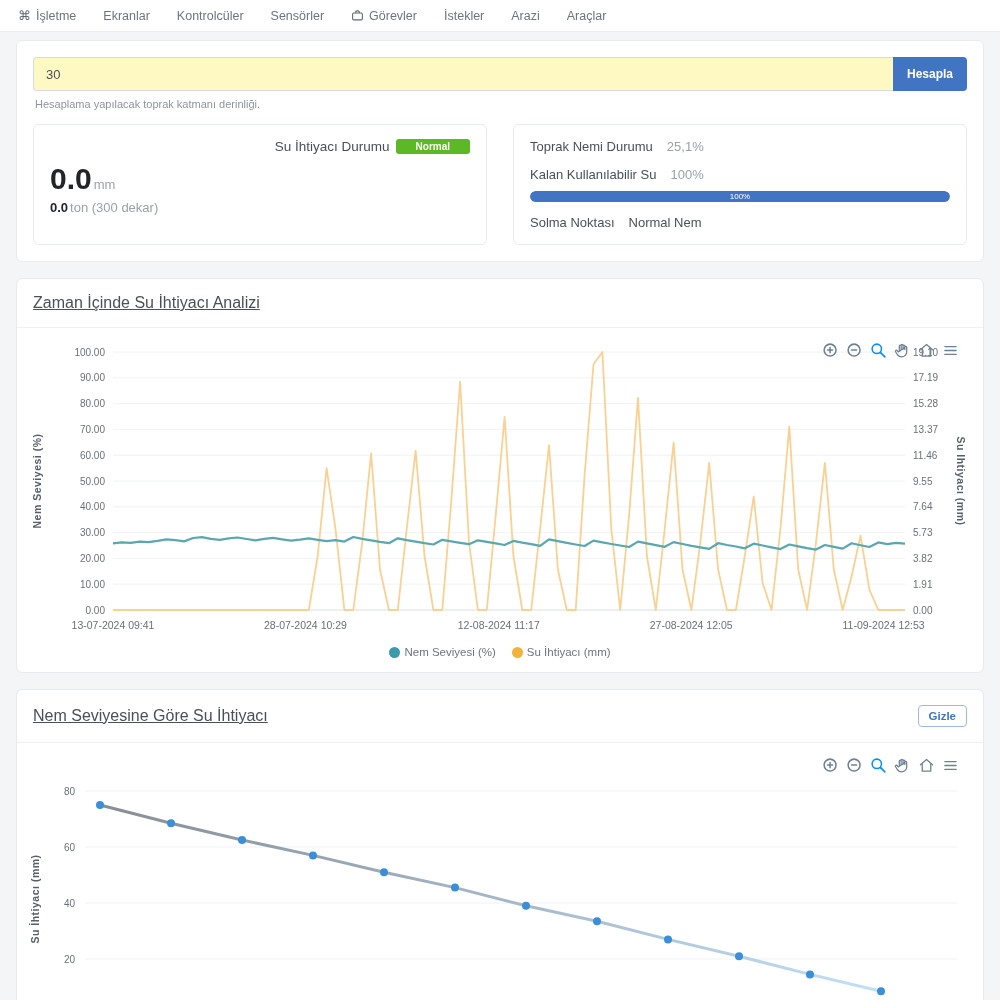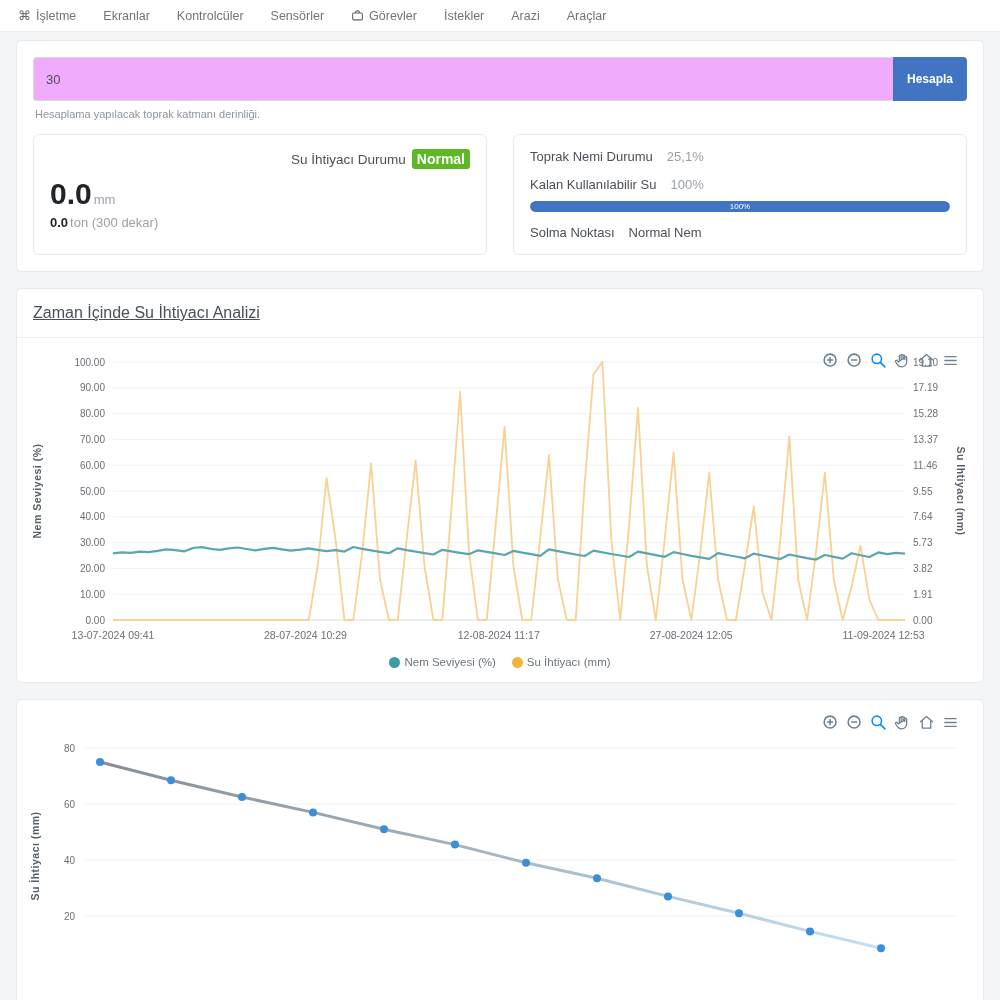--- a/index.html
+++ b/index.html
@@ -9,29 +9,29 @@
   
   .navbar{display:flex;align-items:center;gap:27px;background:#fff;padding:8px 18px;
           border-bottom:1px solid #ebedf0;font-size:12.5px;color:#6c757d;height:32px;}
   .nav-item{display:flex;align-items:center;gap:5px;cursor:pointer;white-space:nowrap;}
   .nav-icon{font-size:13px;color:#5f6770;display:inline-flex;align-items:center;}
 
   
   .card{background:#fff;border:1px solid #e7eaee;border-radius:6px;margin:16px;}
   .calc-card{margin-top:8px;padding:16px;}
   .input-group{display:flex;}
-  .depth-input{flex:1;height:44px;border:1px solid #d6dbe1;border-right:none;border-radius:4px 0 0 4px;
-               padding:0 12px;font-size:13px;color:#495057;font-family:inherit;outline:none;background:#f0abfc;}
+  .depth-input{flex:1;height:34px;border:1px solid #d6dbe1;border-right:none;border-radius:4px 0 0 4px;
+               padding:0 12px;font-size:13px;color:#495057;font-family:inherit;outline:none;background:#fef9c3;}
   .btn-primary{background:#4274c4;color:#fff;border:none;border-radius:0 4px 4px 0;font-size:12px;
                font-weight:bold;padding:0 14px;cursor:pointer;font-family:inherit;}
   .helper-text{font-size:11px;color:#8d959d;margin:7px 2px 14px;}
   .status-row{display:flex;gap:26px;}
   .inner-card{flex:1;border:1px solid #e7eaee;border-radius:6px;padding:14px 16px;background:#fff;}
   .inner-title-row{display:flex;align-items:center;gap:6px;font-size:13.5px;color:#495057;justify-content:flex-end;}
-  .badge-green{background:#5cb825;color:#fff;font-size:14px;font-weight:bold;padding:2px 5px;border-radius:3px;}
+  .badge-green{background:#5cb825;color:#fff;font-size:10px;font-weight:bold;padding:2px 20px;border-radius:3px;}
   .big-value-row{margin-top:10px;display:flex;align-items:baseline;gap:2px;}
   .big-value{font-size:30px;font-weight:bold;color:#212529;line-height:1;}
   .big-unit{font-size:13px;color:#9aa1a8;}
   .sub-value-row{margin-top:6px;display:flex;align-items:baseline;gap:2px;font-size:13px;}
   .sub-value{font-weight:bold;color:#212529;}
   .sub-unit{color:#9aa1a8;}
   .kv-row{display:flex;align-items:baseline;gap:14px;font-size:13px;margin-bottom:13px;text-align:center;}
   .kv-row.last{margin-bottom:0;}
   .kv-label{color:#495057;}
   .kv-value{color:#9aa1a8;}
@@ -236,20 +236,24 @@
         </span>
         <span class="legend-item">
           <span class="legend-dot" style="background: rgb(242, 179, 61);"></span>
           <span>Su İhtiyacı (mm)</span>
         </span>
       </div>
   </div>
 </section>
 
 <section class="card chart-card">
+  <div class="card-header">
+    <h2 class="card-title">Nem Seviyesine Göre Su İhtiyacı</h2>
+    <button class="btn-outline">Gizle</button>
+  </div>
   <div class="chart-wrap">
     <div class="apex-toolbar">
       <span class="tb">
         <svg width="17" height="17" viewBox="0 0 20 20">
             <circle cx="9.5" cy="9.5" r="7"></circle>
             <path d="M9.5 6.5v6M6.5 9.5h6"></path>
           </svg>
       </span>
       <span class="tb">
         <svg width="17" height="17" viewBox="0 0 20 20">

